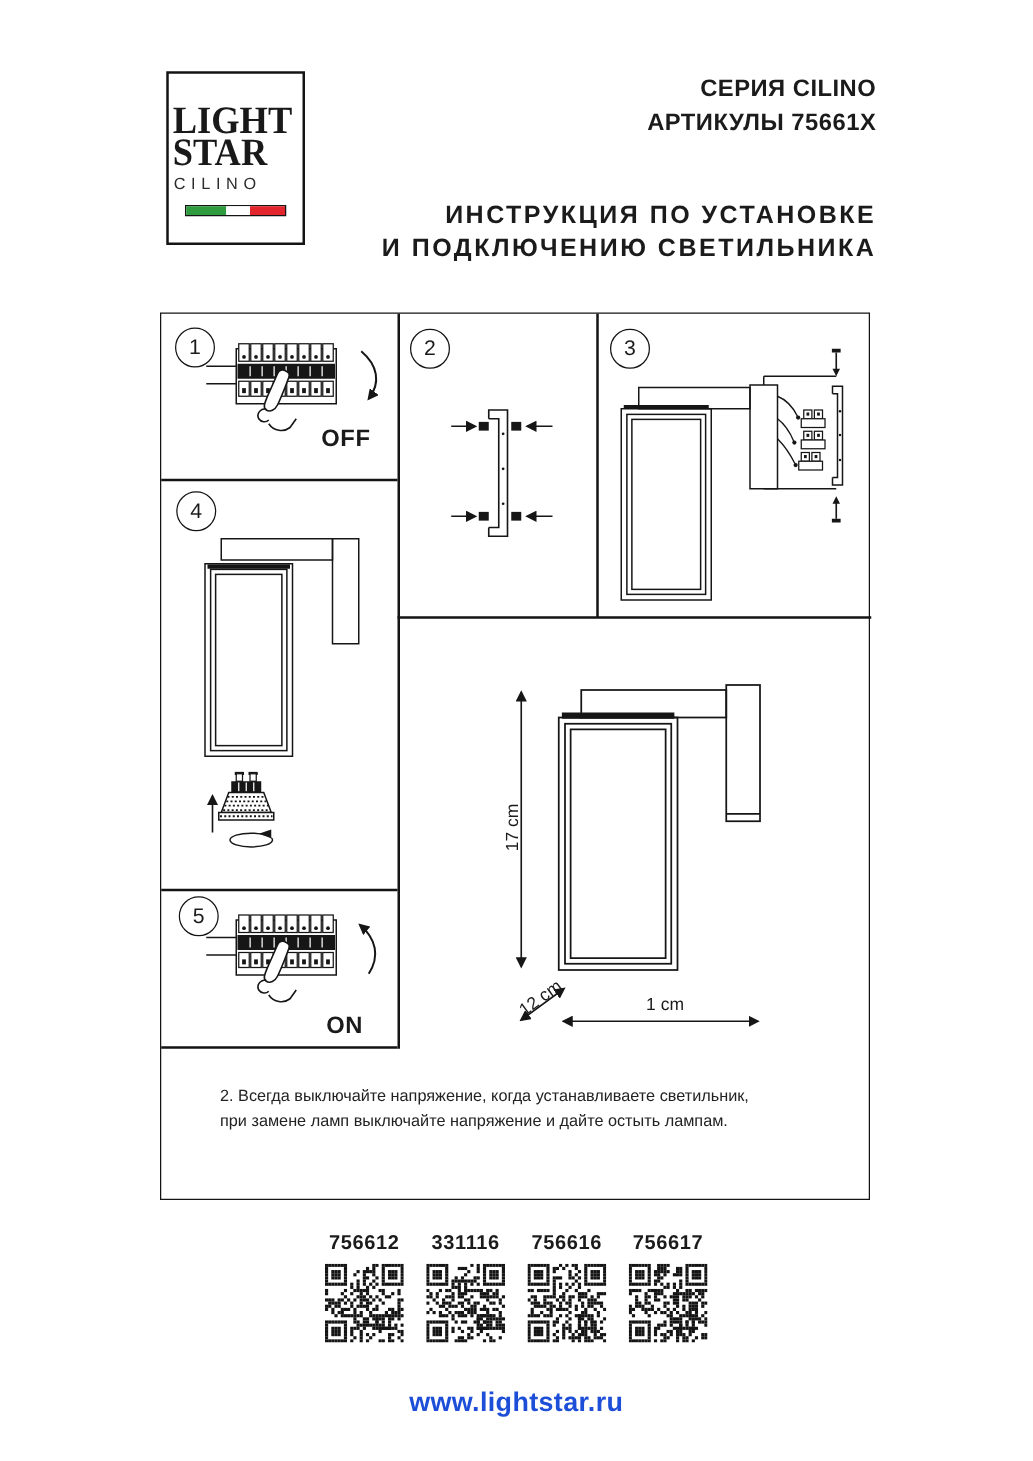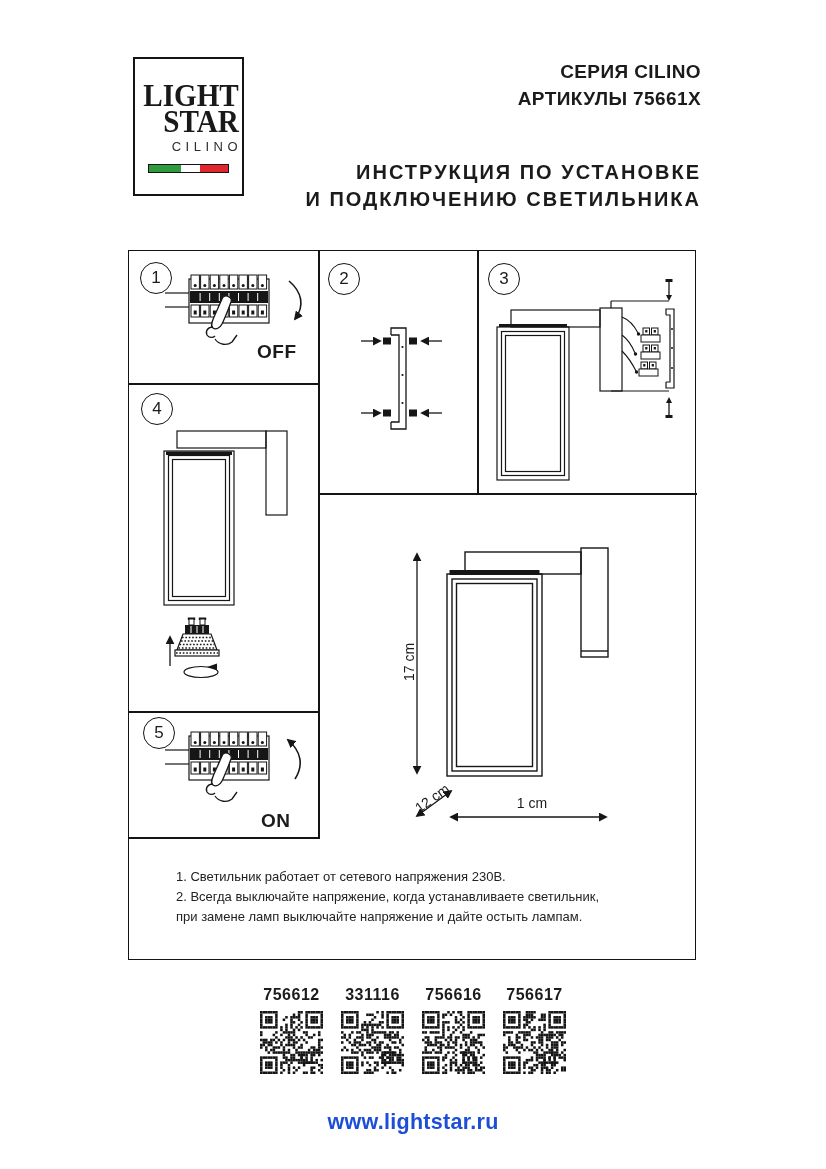--- a/index.html
+++ b/index.html
@@ -1,21 +1,21 @@
 <!DOCTYPE html>
 <html><head>
 <meta charset="utf-8">
 <style>
   html,body{margin:0;padding:0;background:#fff;}
   body{width:826px;height:1169px;font-family:"Liberation Sans",sans-serif;color:#1b1b1b;}
   .page{position:relative;width:826px;height:1169px;background:#fff;overflow:hidden;}
   .abs{position:absolute;}
 
   
-  .logo-box{position:absolute;left:133px;top:57px;width:111px;height:139px;border:2px solid #141414;box-sizing:border-box;text-align:right;}
+  .logo-box{position:absolute;left:133px;top:57px;width:111px;height:139px;border:2px solid #141414;box-sizing:border-box;text-align:left;}
   .logo-word{font-family:"Liberation Serif",serif;font-weight:700;font-size:31px;line-height:.85;transform:scaleX(.94);color:#191919;}
   .logo-word.first{margin-top:24px;}
   .logo-group{font-size:13px;letter-spacing:4.5px;margin-left:4px;margin-top:3px;color:#2c2c2c;}
   .logo-flag{position:absolute;left:13px;right:13px;bottom:21px;height:9px;border:1px solid #141414;display:flex;box-sizing:border-box;}
   .logo-flag span{height:100%;display:block;}
   .fl-g{width:40%;}
   .fl-w{width:25%;background:#fff;}
   .fl-r{width:35%;}
 
   .title-block{position:absolute;right:125px;top:58px;text-align:right;}
@@ -313,21 +313,20 @@
           <line x1="133" y1="324" x2="288" y2="324" marker-start="url(#ah)" marker-end="url(#ah)"></line>
           <line x1="99" y1="323" x2="133" y2="298" marker-start="url(#ah)" marker-end="url(#ah)"></line>
         </g>
       </svg>
       <div class="dim-label" style="left:66px;top:161px;width:50px;transform:rotate(-90deg)">17 cm</div>
       <div class="dim-label" style="left:88px;top:297px;width:52px;transform:rotate(-36deg)">12 cm</div>
       <div class="dim-label" style="left:182px;top:302px;width:64px">1 cm</div>
     </div>
 
     <div class="notes">
-      <div>1. Светильник работает от сетевого напряжения 230В.</div>
       <div>2. Всегда выключайте напряжение, когда устанавливаете светильник,</div>
       <div>при замене ламп выключайте напряжение и дайте остыть лампам.</div>
     </div>
   </div>
 
   <div class="qr-row">
     <div class="qr-item">
       <div class="qr-label">756612</div>
       <div class="qr-box">
           <svg width="63" height="63" viewBox="0 0 63 63">

